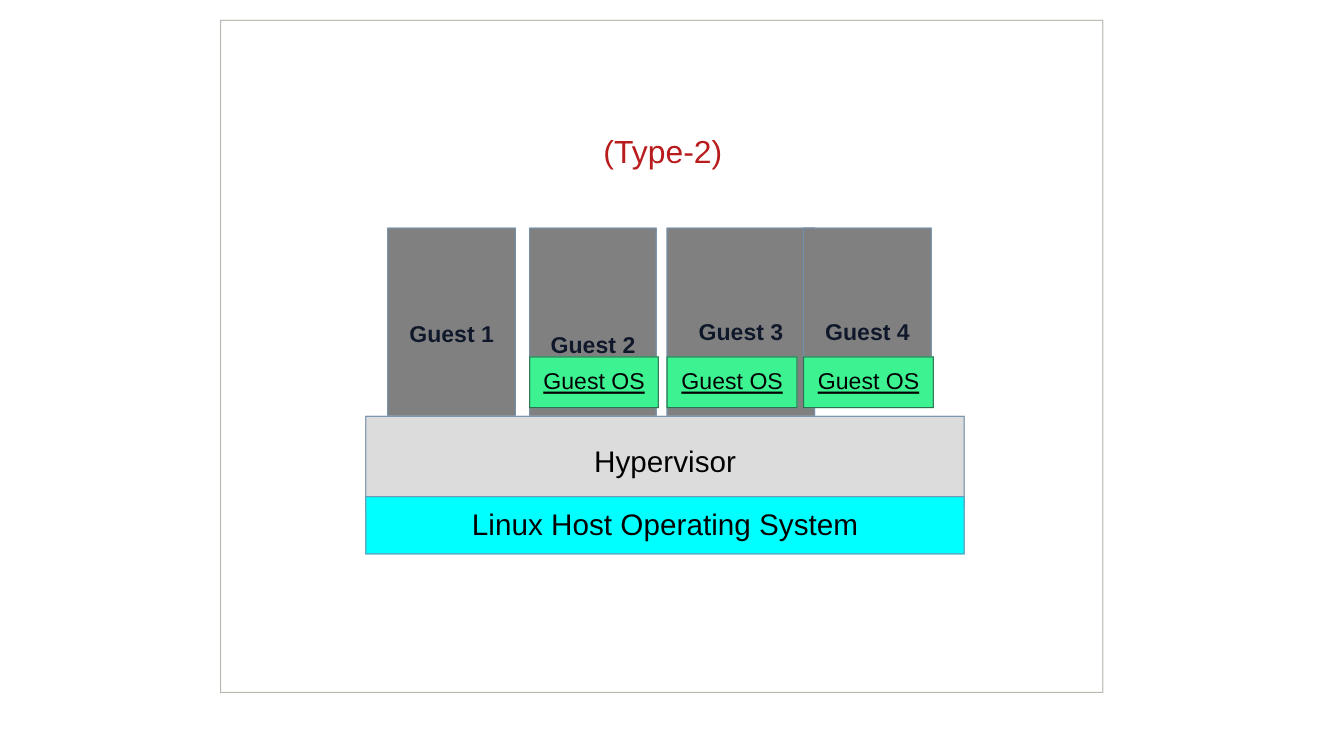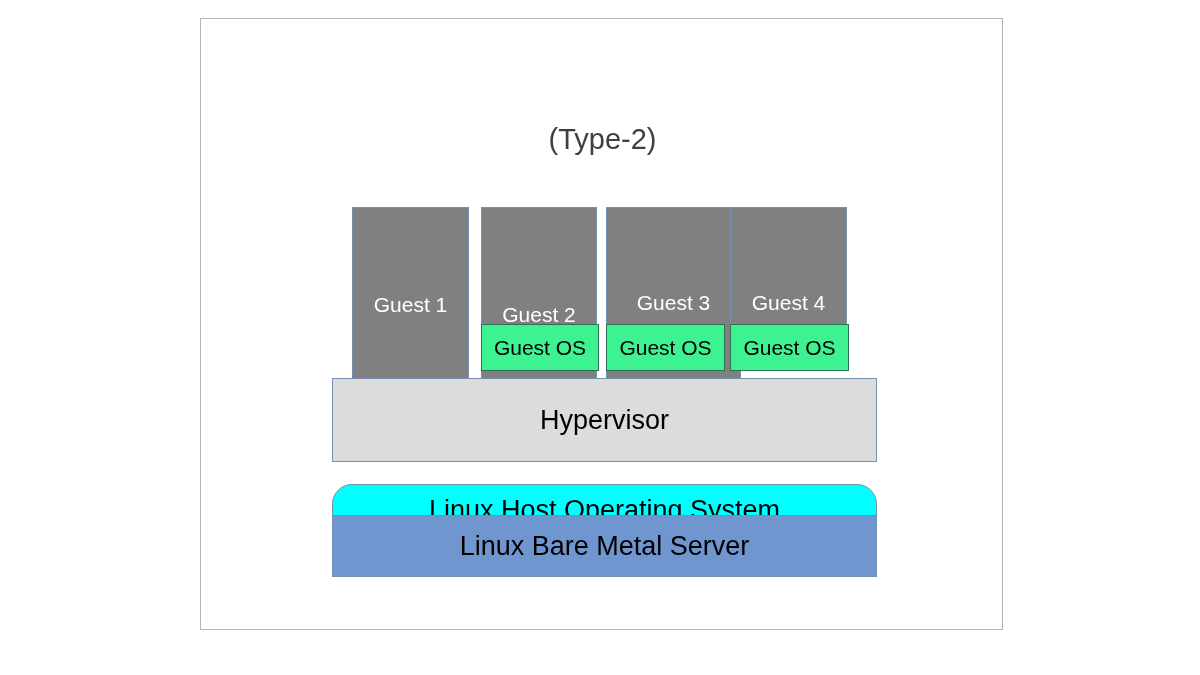--- a/index.html
+++ b/index.html
@@ -43,21 +43,21 @@
     white-space: nowrap;
   }
   #page-subtitle {
     position: absolute;
     left: 0;
     top: 104px;
     width: 803px;
     text-align: center;
     font-size: 29px;
     font-weight: normal;
-    color: #404040;
+    color: #b91c1c;
     line-height: 1.15;
     white-space: nowrap;
   }
 
   
   #diagram {
     position: absolute;
     left: 0;
     top: 0;
     width: 803px;
@@ -70,34 +70,36 @@
     box-sizing: border-box;
     background: #808080;
     border: 1px solid #7390ae;
     z-index: 1;
   }
   .guest-label {
     position: absolute;
     left: 0;
     width: 100%;
     text-align: center;
-    color: #ffffff;
+    color: #0f172a;
     font-size: 21px;
     line-height: 1;
     white-space: nowrap;
+    font-weight: bold;
   }
   .guest-os-box {
     position: absolute;
     left: -1px;
     box-sizing: border-box;
     background: #3cf291;
     border: 1px solid #2f6f52;
     display: flex;
     align-items: center;
     justify-content: center;
+    text-decoration: underline;
   }
   .guest-os-label {
     color: #000000;
     font-size: 21px;
     line-height: 1;
     white-space: nowrap;
   }
 
   
   .stack-layer {
@@ -116,24 +118,23 @@
     color: #000000;
     line-height: 1;
     white-space: nowrap;
   }
   #layer-hypervisor {
     top: 359px;
     height: 84px;
     background: #dcdcdc;
   }
   #layer-host-os {
-    top: 465px;
+    top: 432px;
     height: 53px;
     background: #00ffff;
-    border-radius: 20px;
   }
   #layer-bare-metal {
     top: 496px;
     height: 62px;
     background: #6f96ce;
   }
 </style>
 </head>
 <body>
 
@@ -170,18 +171,15 @@
     </div>
 
     <div class="stack-layer" id="layer-hypervisor">
       <span class="stack-layer-label">Hypervisor</span>
     </div>
 
     <div class="stack-layer" id="layer-host-os">
       <span class="stack-layer-label">Linux Host Operating System</span>
     </div>
 
-    <div class="stack-layer" id="layer-bare-metal">
-      <span class="stack-layer-label">Linux Bare Metal Server</span>
-    </div>
 
   </div>
 </div>
 
 </body></html>

